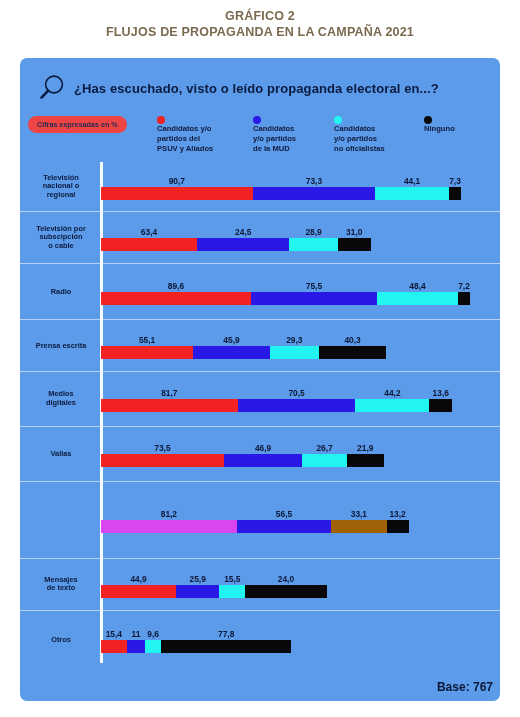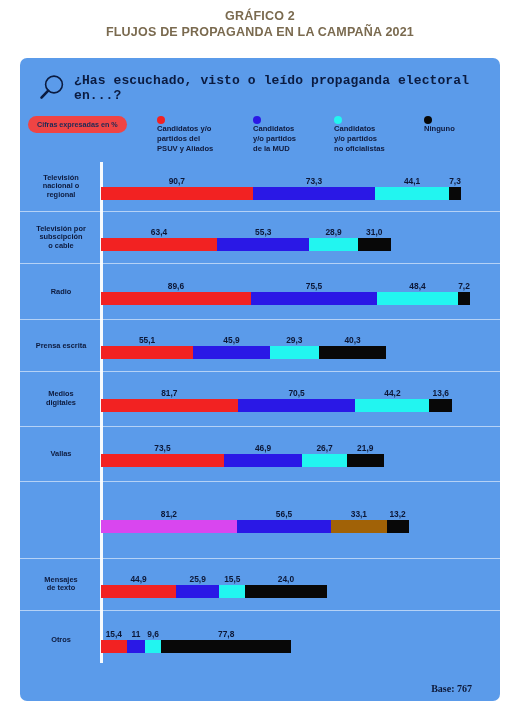--- a/index.html
+++ b/index.html
@@ -50,21 +50,20 @@
   }
 
   
   .question-row {
     position: absolute;
     left: 0; top: 12px;
     width: 480px;
     height: 36px;
     display: flex;
     align-items: center;
-    font-family: Liberation Mono, monospace;
   }
   .magnifier {
     width: 34px;
     height: 32px;
     margin-left: 14px;
     margin-right: 6px;
     flex: none;
   }
   .question-text {
     color: #0b1b40;
@@ -181,26 +180,25 @@
     text-align: center;
     color: #0c1736;
     font-size: 8.4px;
     font-weight: bold;
     white-space: nowrap;
   }
 
   
   .base-note {
     position: absolute;
-    right: 28px;
+    right: 7px;
     bottom: 7px;
     color: #0c1736;
-    font-size: 10px;
-    font-weight: bold;
-    font-family: Liberation Serif, serif;
+    font-size: 12px;
+    font-weight: bold;
   }
 </style>
 </head>
 <body>
 
 <div class="page">
 
   <div class="titles">
     <div class="title-line1">GRÁFICO 2</div>
     <div class="title-line2">FLUJOS DE PROPAGANDA EN LA CAMPAÑA 2021</div>
@@ -271,25 +269,25 @@
                 </div>
               </div>
             </div>
           </div>
           <div class="row" style="height: 52px;">
             <div class="row-label">Televisión por
 subscipción
 o cable</div>
             <div class="bar-wrap">
               <div class="bar">
-                <div class="seg" style="width: 116px; background: rgb(242, 34, 34);">
+                <div class="seg" style="width: 96px; background: rgb(242, 34, 34);">
                   <span class="seg-val">63,4</span>
                 </div>
                 <div class="seg" style="width: 92.4616px; background: rgb(42, 24, 230);">
-                  <span class="seg-val">55,3</span>
+                  <span class="seg-val">24,5</span>
                 </div>
                 <div class="seg" style="width: 48.3208px; background: rgb(34, 245, 240);">
                   <span class="seg-val">28,9</span>
                 </div>
                 <div class="seg" style="width: 33px; background: rgb(8, 8, 8);">
                   <span class="seg-val">31,0</span>
                 </div>
               </div>
             </div>
           </div>

